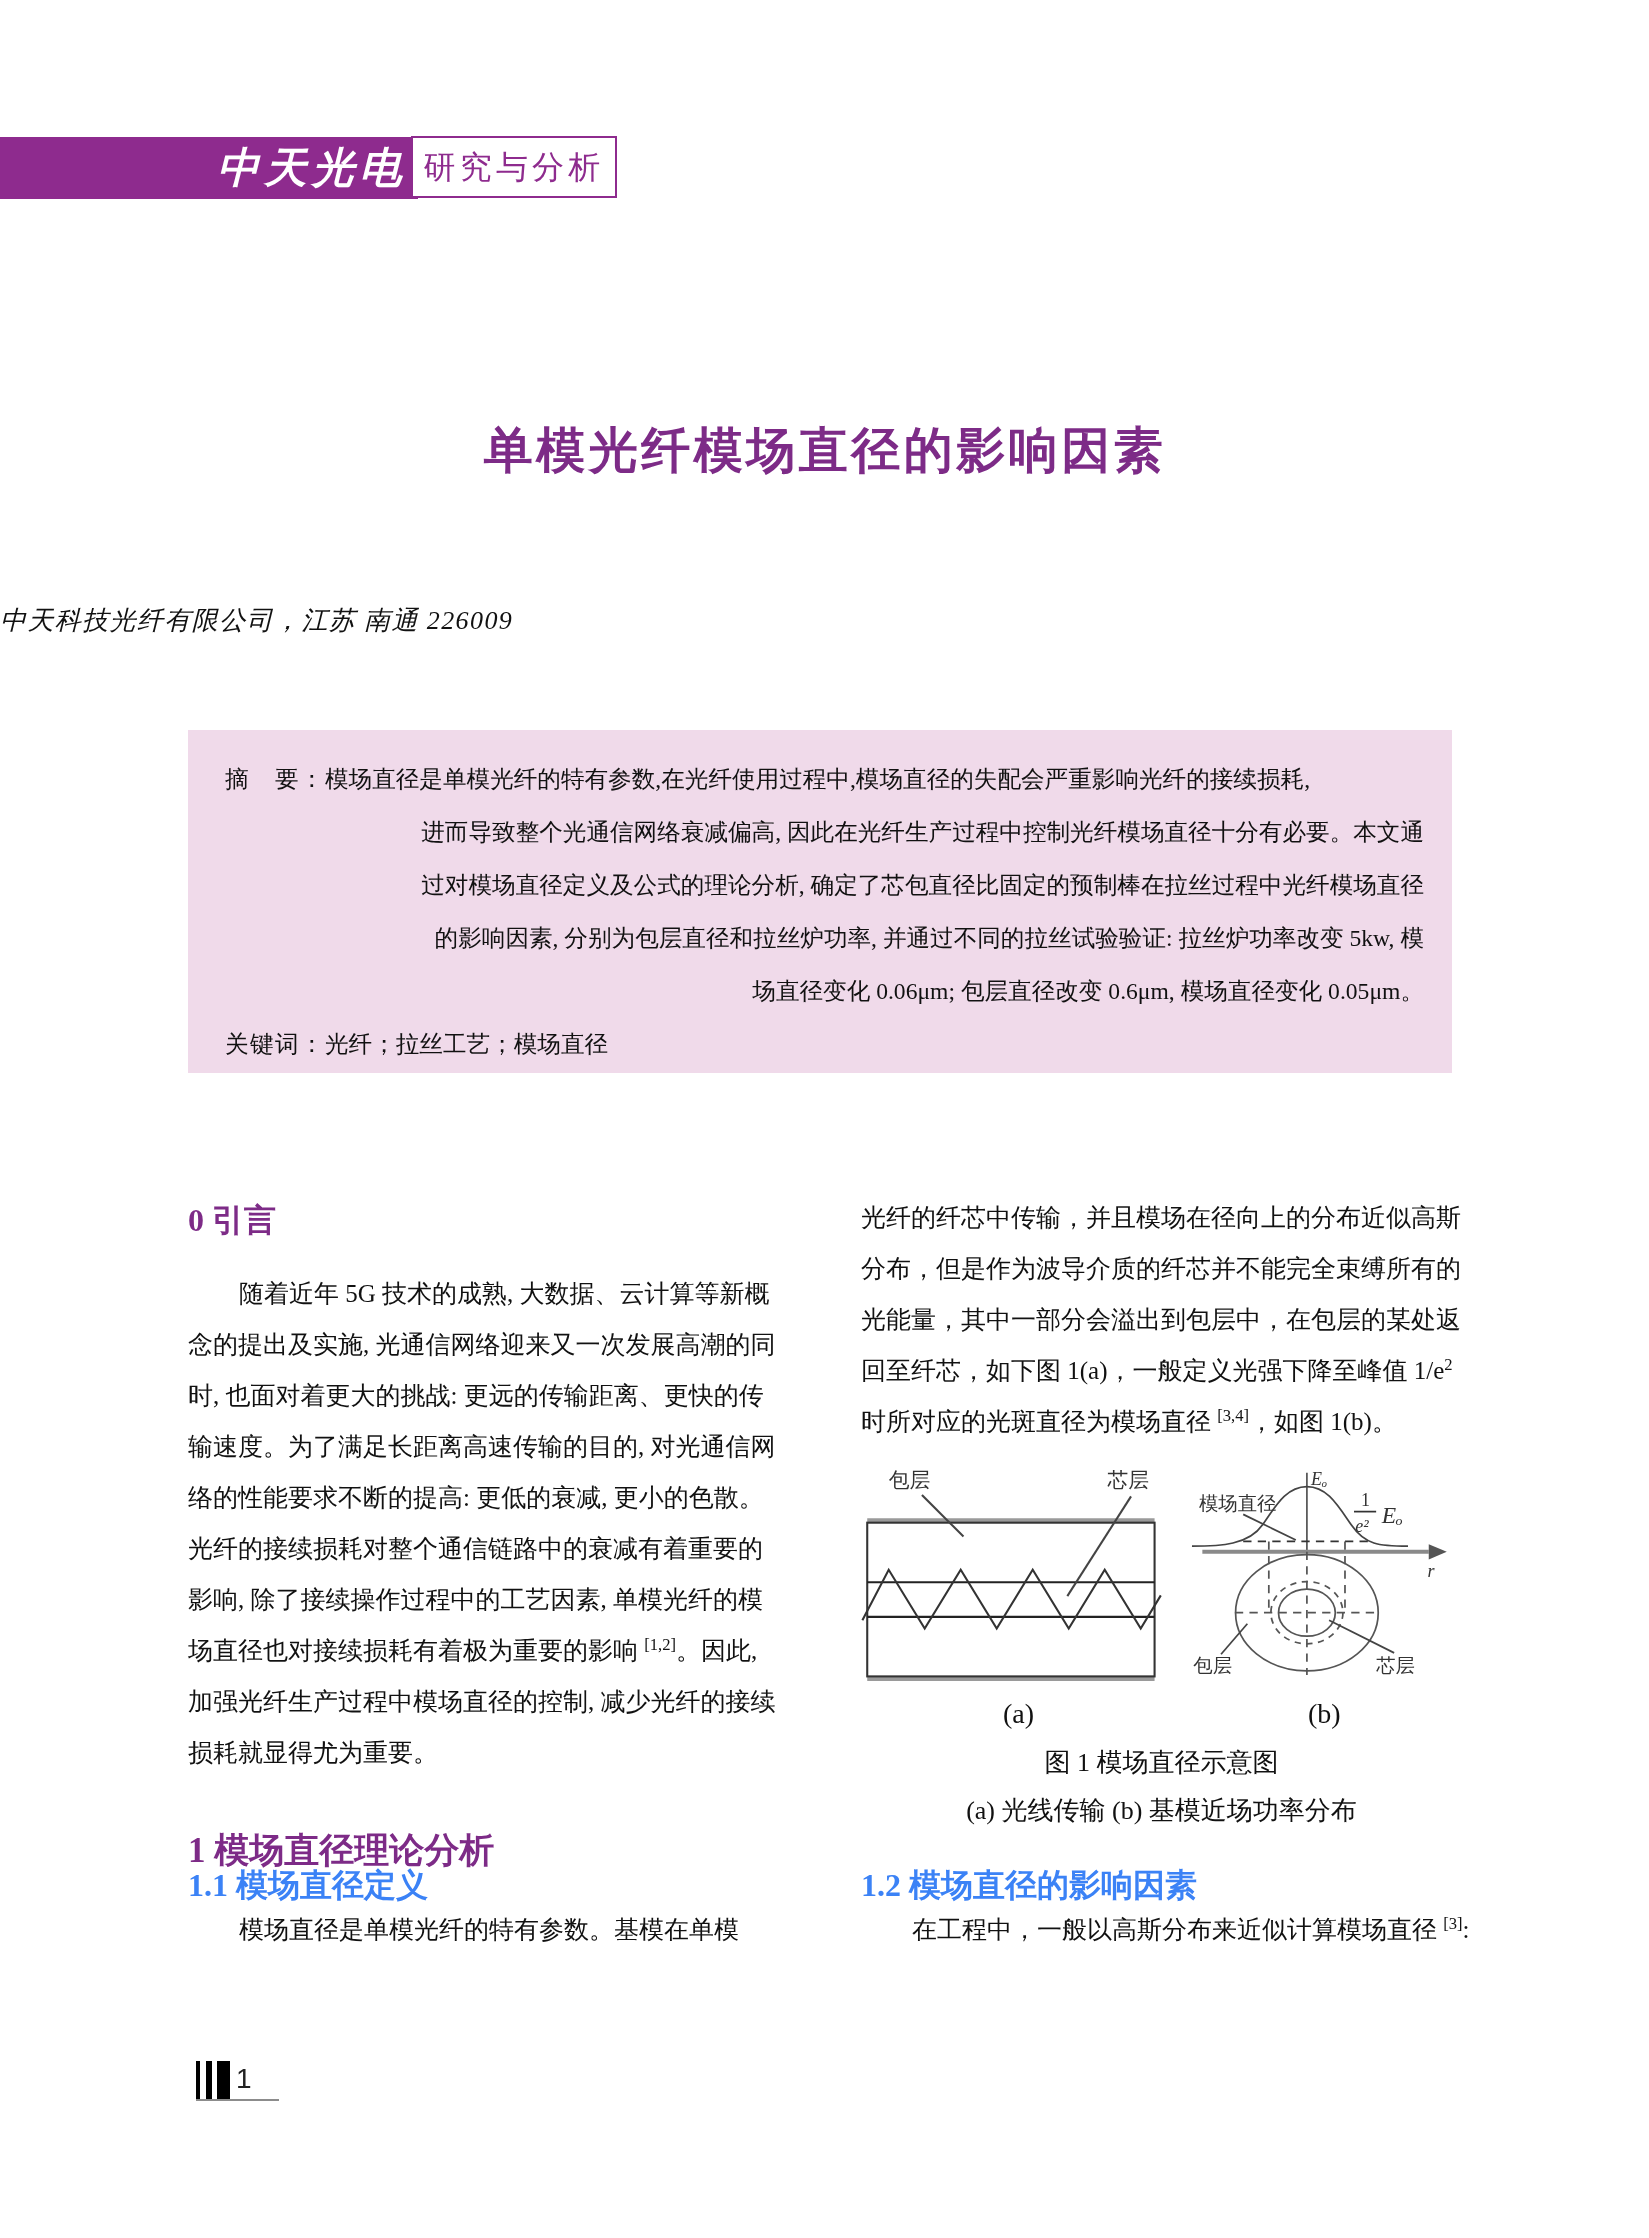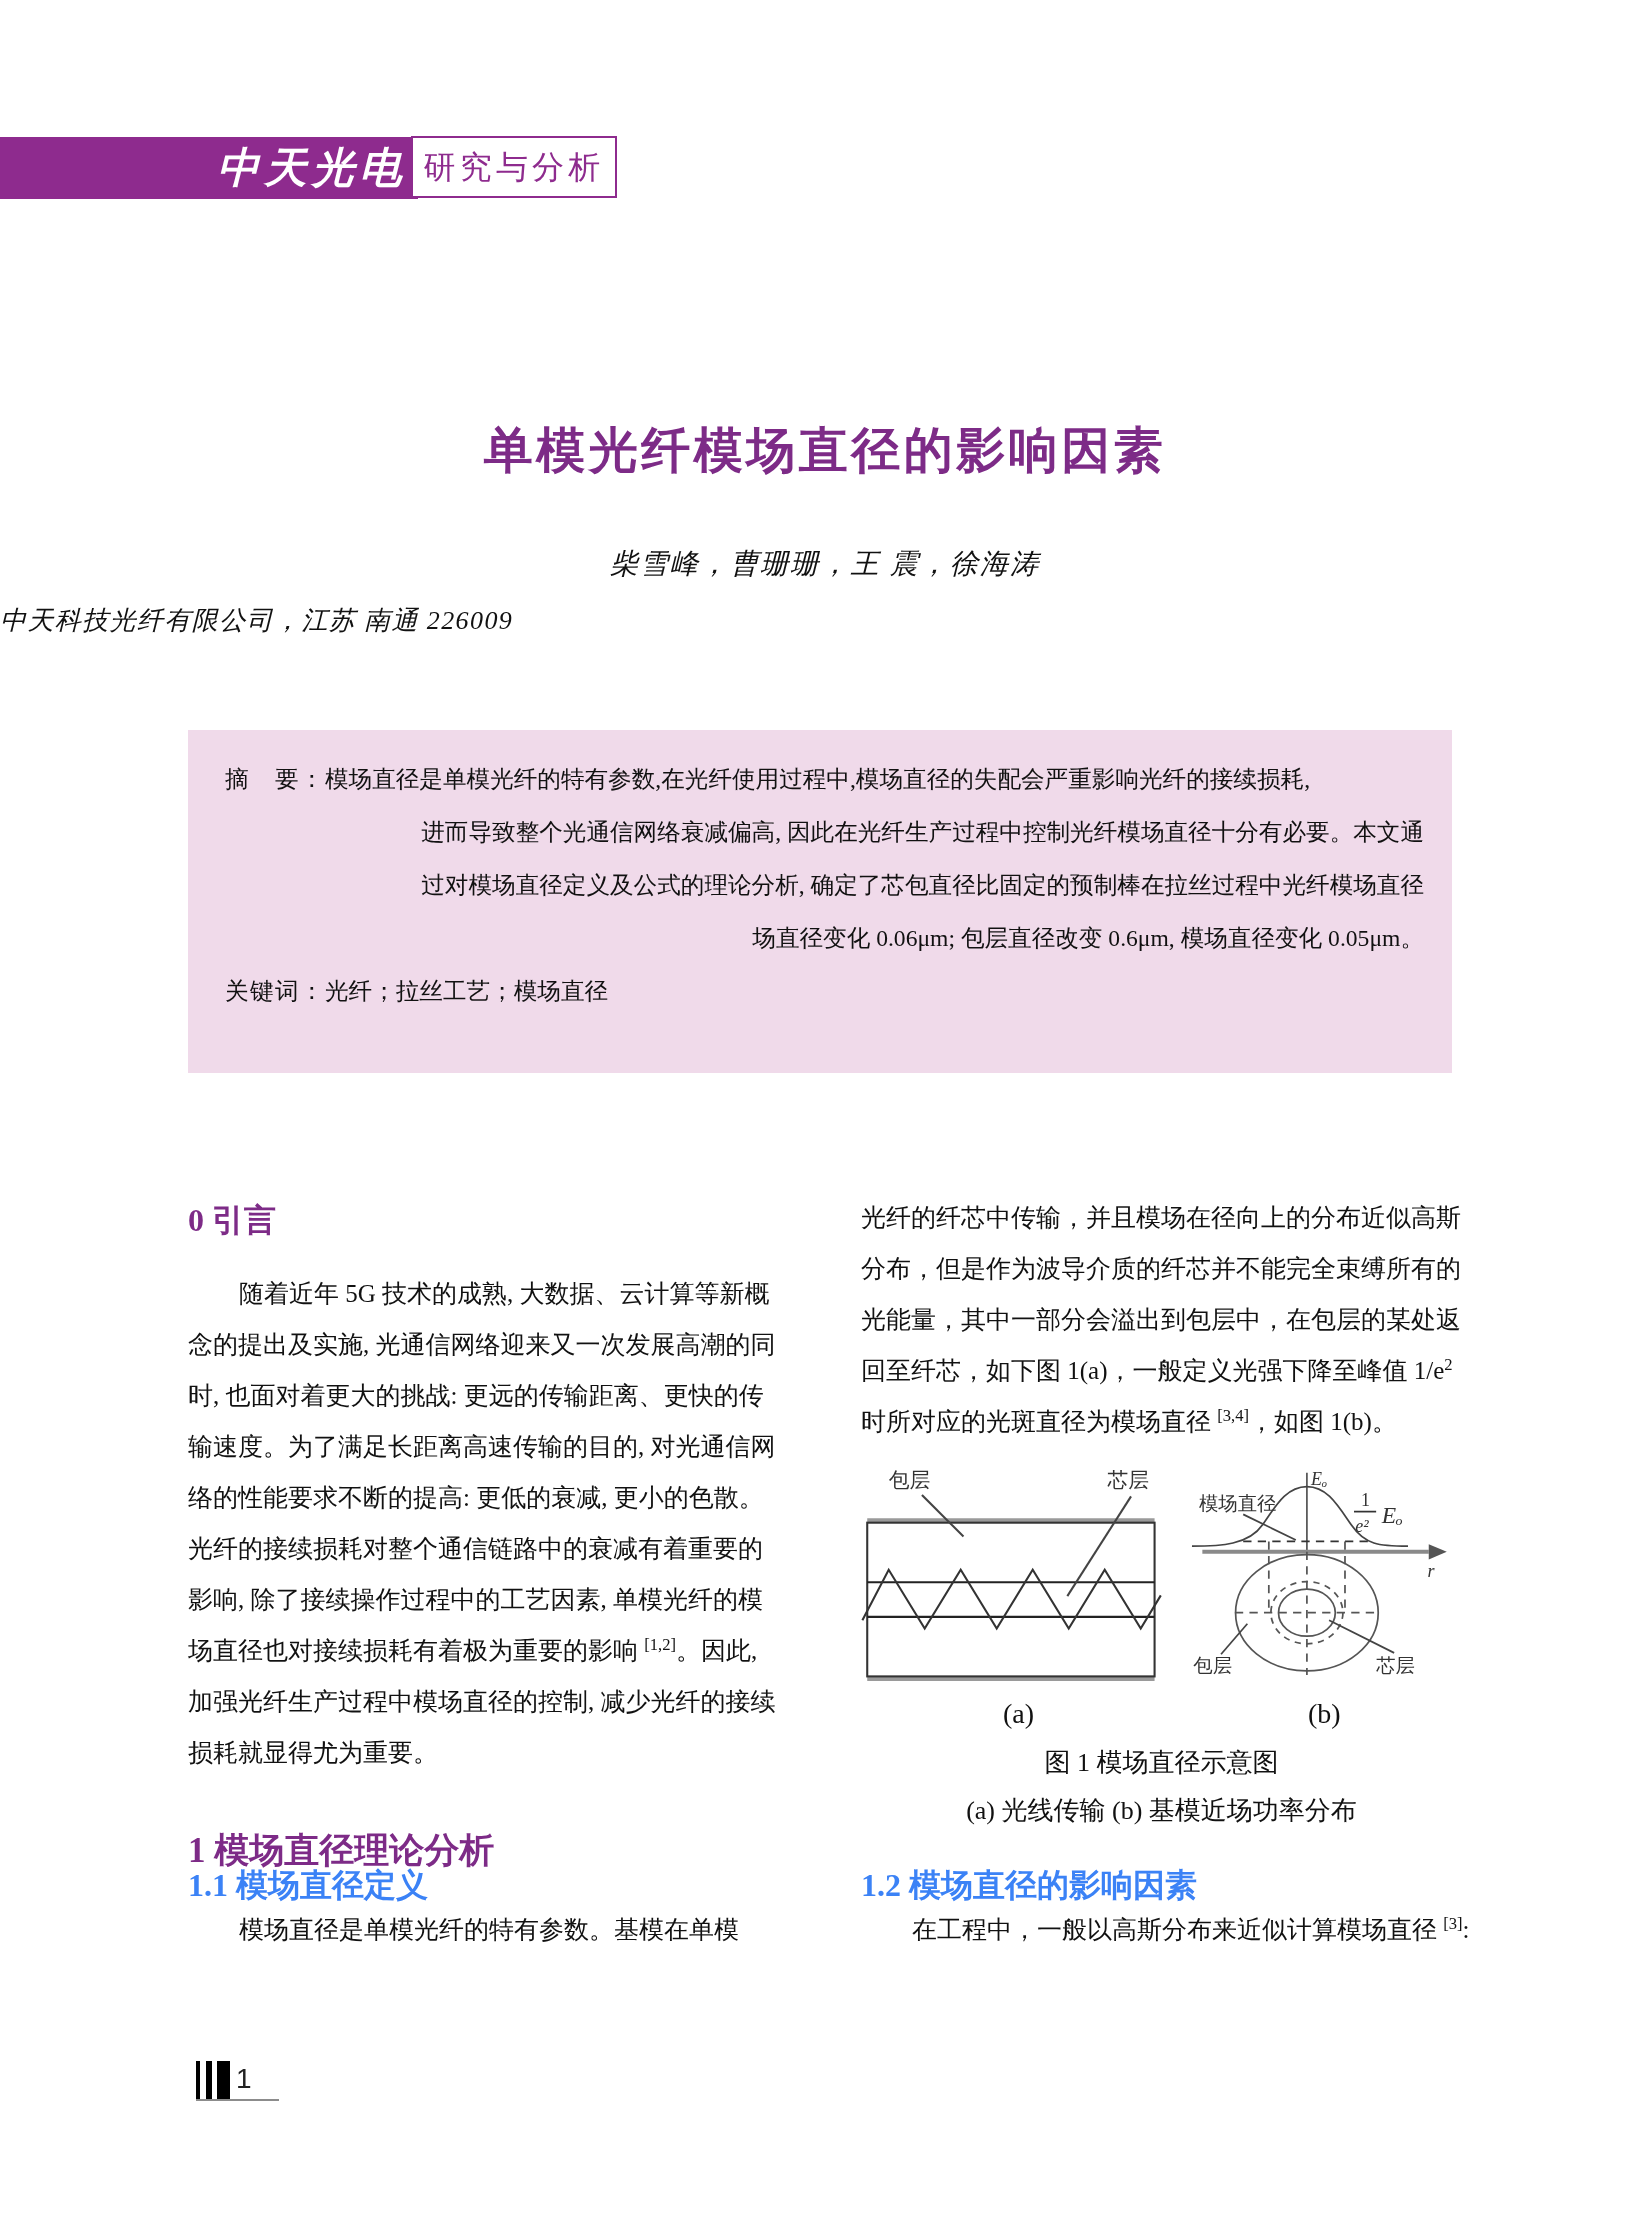--- a/index.html
+++ b/index.html
@@ -57,28 +57,28 @@
 <body>
 
 <div id="page">
 
   <div class="brandbar">
     <span class="logo">中天光电</span>
   </div>
   <div class="colbox">研究与分析</div>
 
   <div class="title">单模光纤模场直径的影响因素</div>
-  <div class="authors">柴雪峰，曹珊珊，王 震，徐海涛</div>
   <div class="affil">中天科技光纤有限公司，江苏 南通 226009</div>
 
   <div class="abstract">
     <div class="abs-text">
       <div class="abs-line"><span class="abs-label">摘　要：</span><span>模场直径是单模光纤的特有参数,在光纤使用过程中,模场直径的失配会严重影响光纤的接续损耗,</span></div>
       <div class="abs-line cont">进而导致整个光通信网络衰减偏高, 因此在光纤生产过程中控制光纤模场直径十分有必要。本文通</div>
       <div class="abs-line cont">过对模场直径定义及公式的理论分析, 确定了芯包直径比固定的预制棒在拉丝过程中光纤模场直径</div>
+      <div class="abs-line cont">的影响因素, 分别为包层直径和拉丝炉功率, 并通过不同的拉丝试验验证: 拉丝炉功率改变 5kw, 模</div>
       <div class="abs-line cont">场直径变化 0.06μm; 包层直径改变 0.6μm, 模场直径变化 0.05μm。</div>
       <div class="abs-line"><span class="abs-label">关键词：</span><span>光纤；拉丝工艺；模场直径</span></div>
     </div>
   </div>
 
   <div class="h-purple lcol" style="top:1199px;">0 引言</div>
 
   <div class="para lcol" style="top:1268px;">
     <div class="b-line indent">随着近年 5G 技术的成熟, 大数据、云计算等新概</div>
     <div class="b-line">念的提出及实施, 光通信网络迎来又一次发展高潮的同</div>

